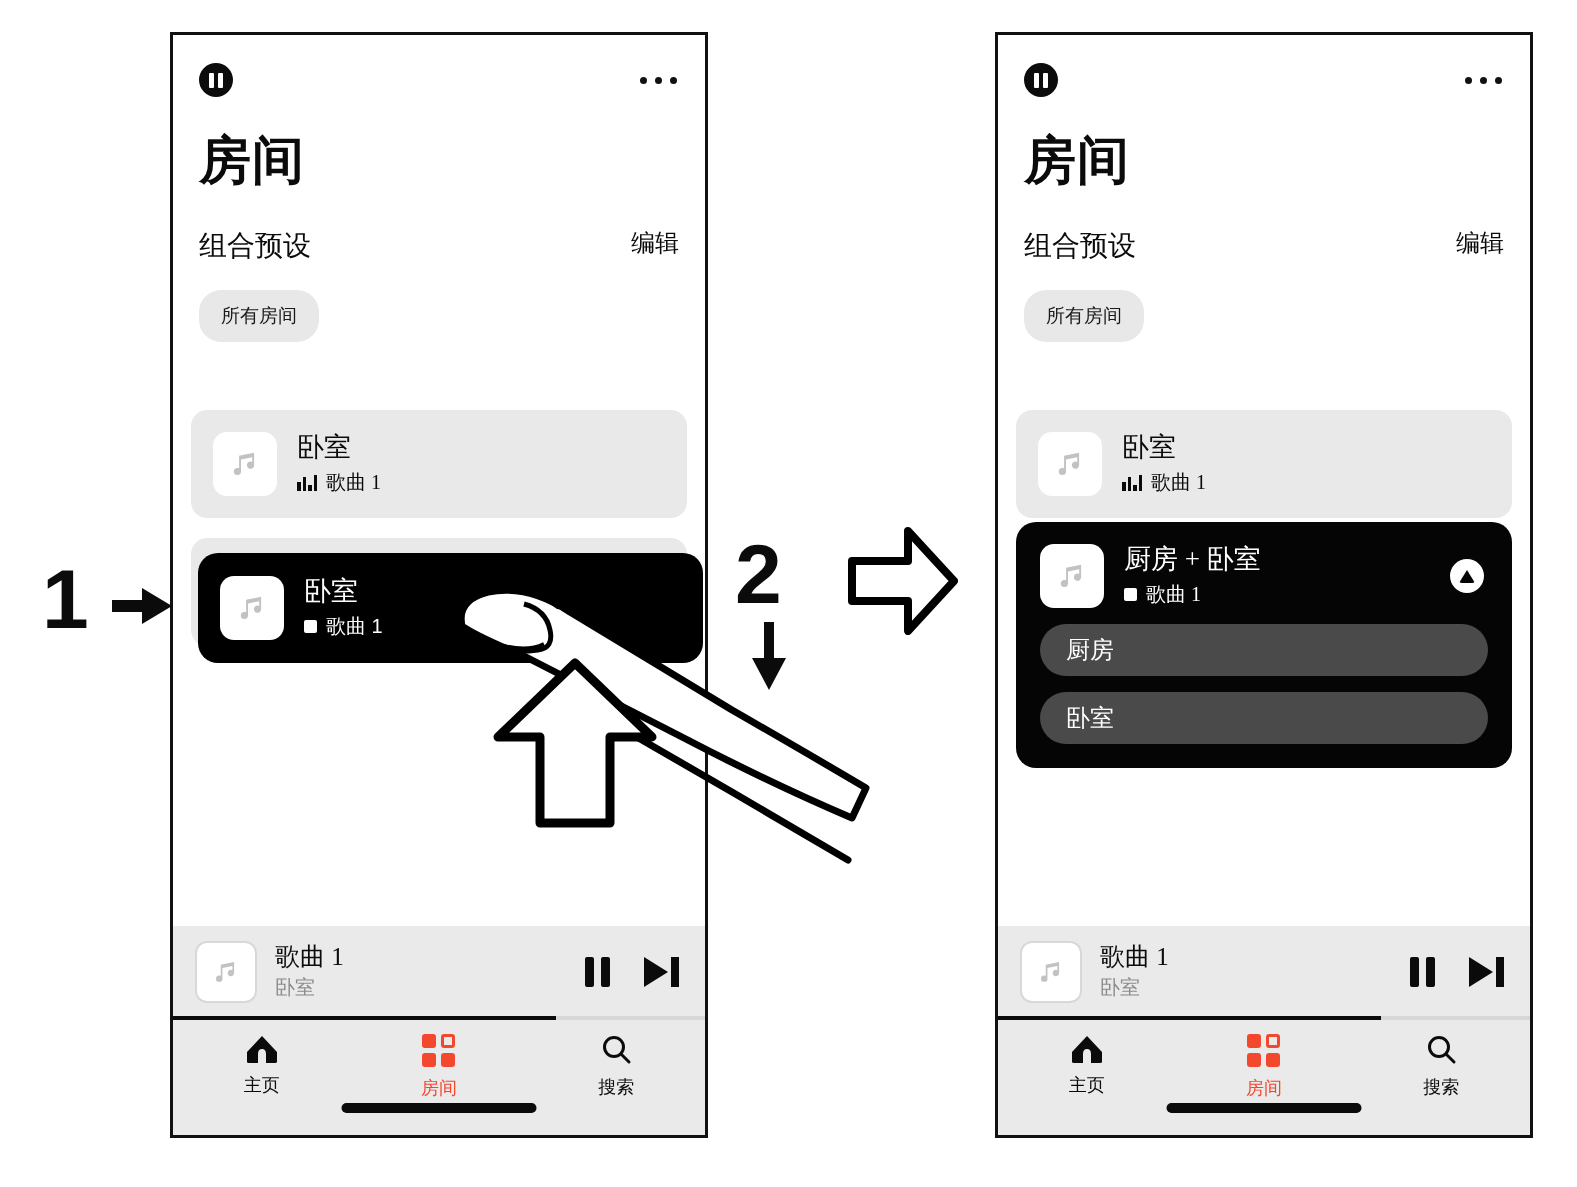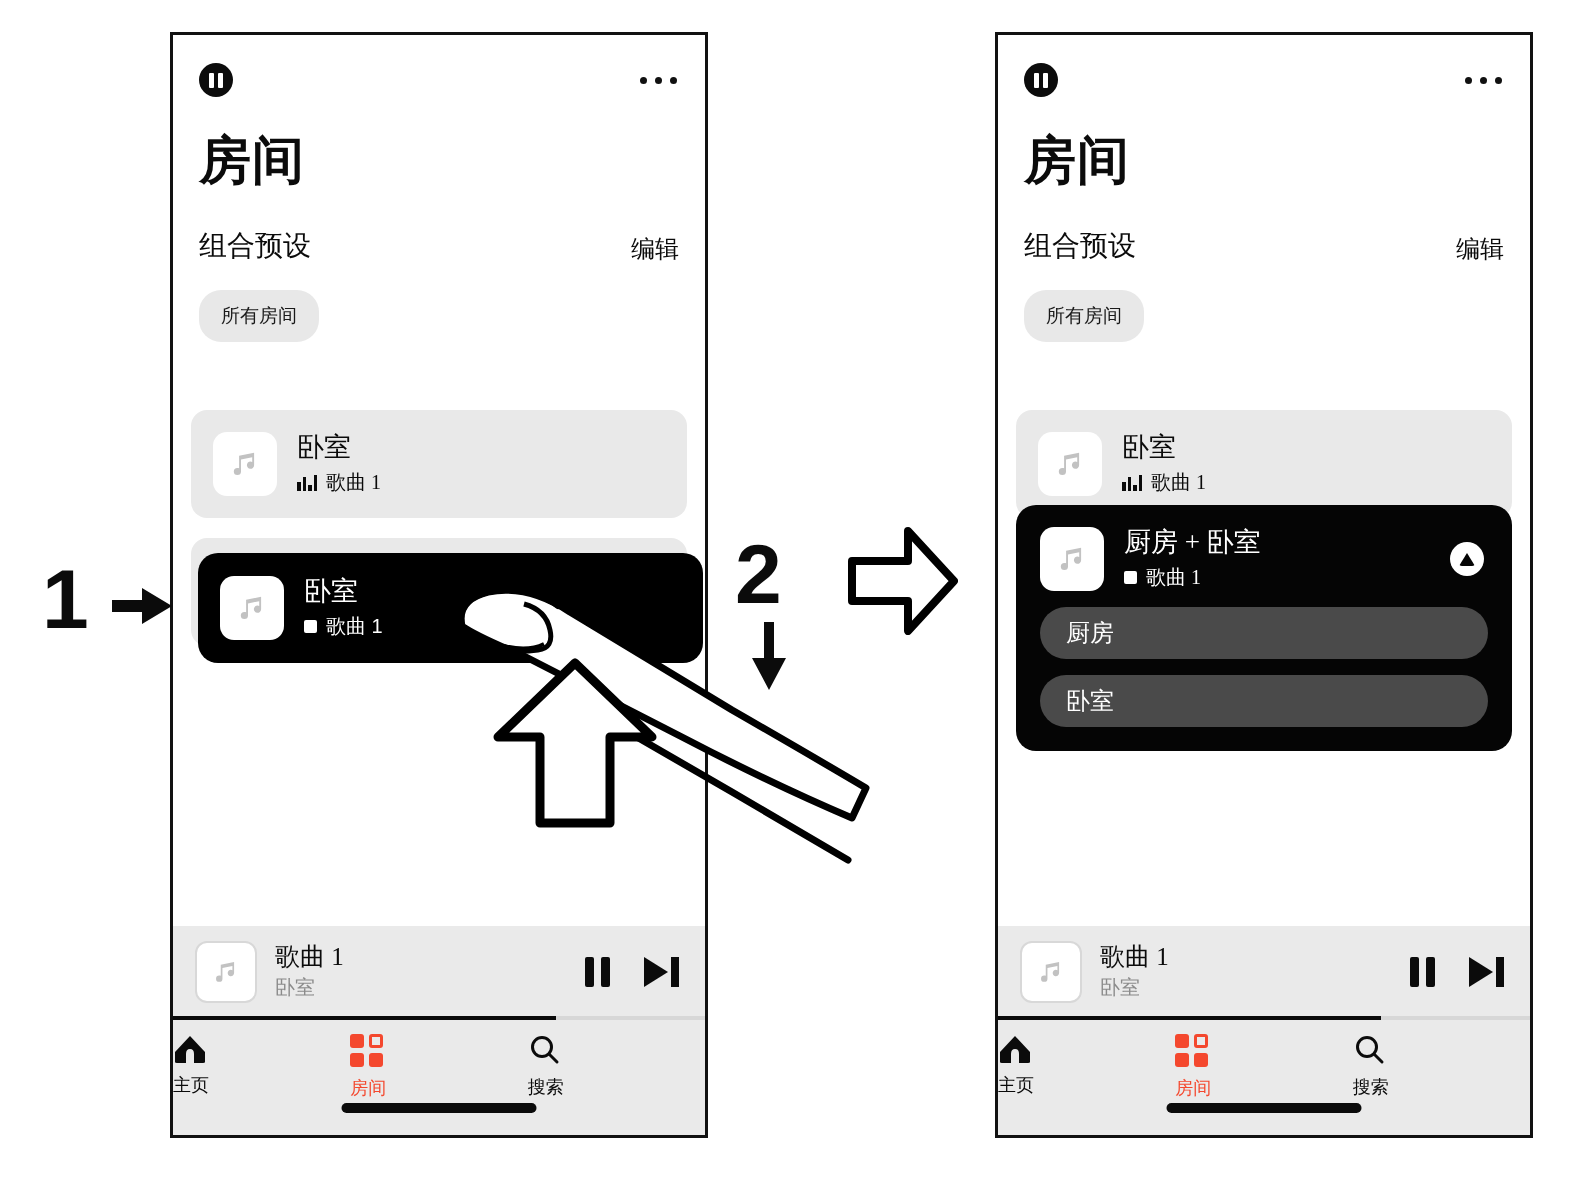--- a/index.html
+++ b/index.html
@@ -72,21 +72,21 @@
     line-height: 1;
   }
 
   
   .section-row {
     position: absolute;
     top: 192px;
     left: 26px;
     right: 26px;
     display: flex;
-    align-items: flex-end;
+    align-items: flex-start;
     justify-content: space-between;
   }
   .section-title { font-size: 28px; font-weight: 500; color: #0b0b0b; }
   .section-action { font-size: 24px; font-weight: 400; color: #0b0b0b; }
 
   
   .chip {
     position: absolute;
     top: 255px;
     left: 26px;
@@ -235,21 +235,21 @@
   .tabbar {
     position: absolute;
     left: 0; right: 0; bottom: 0;
     height: 115px;
     background: #eaeaea;
     display: flex;
     align-items: flex-start;
     padding-top: 14px;
     box-sizing: border-box;
   }
-  .tab { flex: 1; display: flex; flex-direction: column; gap: 9px; }
+  .tab { flex: 1; display: flex; flex-direction: column; align-items: center; gap: 9px; }
   .tab-label { font-size: 18px; color: #0b0b0b; }
   .tab.active .tab-label { color: #f4482e; }
 
   .ic-home { width: 34px; height: 30px; position: relative; }
   .ic-home svg { display: block; }
   .ic-grid { display: grid; grid-template-columns: 14px 14px; grid-template-rows: 14px 14px; gap: 5px; }
   .ic-grid i { background: #f4482e; border-radius: 3px; display: block; }
   .ic-grid i.hollow { background: transparent; border: 3.5px solid #f4482e; box-sizing: border-box; }
   .ic-search { width: 32px; height: 32px; position: relative; }
 
@@ -523,21 +523,21 @@
               <i></i>
               <i></i>
               <i></i>
               <i></i>
             </span>
           <span>歌曲 1</span>
         </div>
       </div>
     </div>
 
-    <div class="group-card" style="top:470px;">
+    <div class="group-card" style="top:487px;">
       <div class="group-head">
         <div class="art">
           <svg width="36" height="36" viewBox="0 0 36 36" aria-hidden="true">
             <path d="M14 25.5a3.6 3.6 0 1 1-3.6-3.6c.6 0 1.2.15 1.7.42V9.8l15-3v12.4a3.6 3.6 0 1 1-1.9-3.18V11.2L14 13.5z" fill="#c2c2c2"></path>
           </svg>
         </div>
         <div class="card-text">
           <div class="card-title">厨房 + 卧室</div>
           <div class="card-sub">
             <span class="sq"></span>

